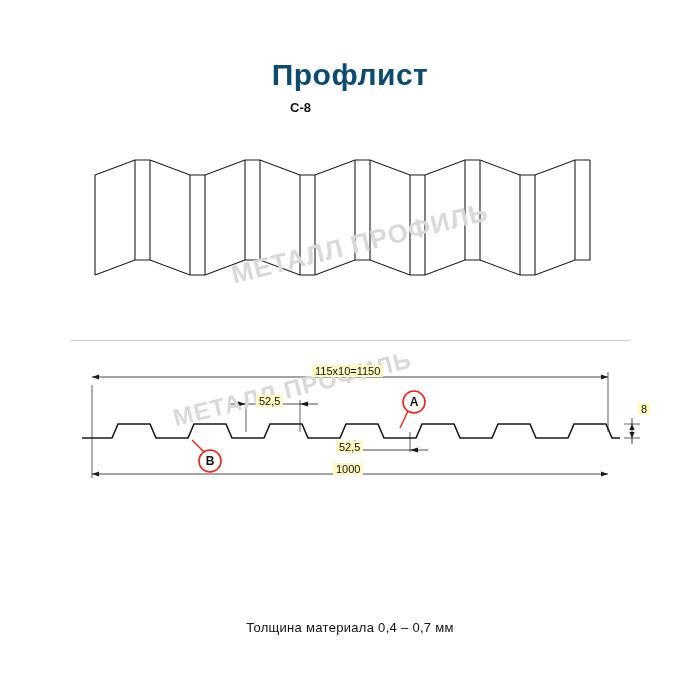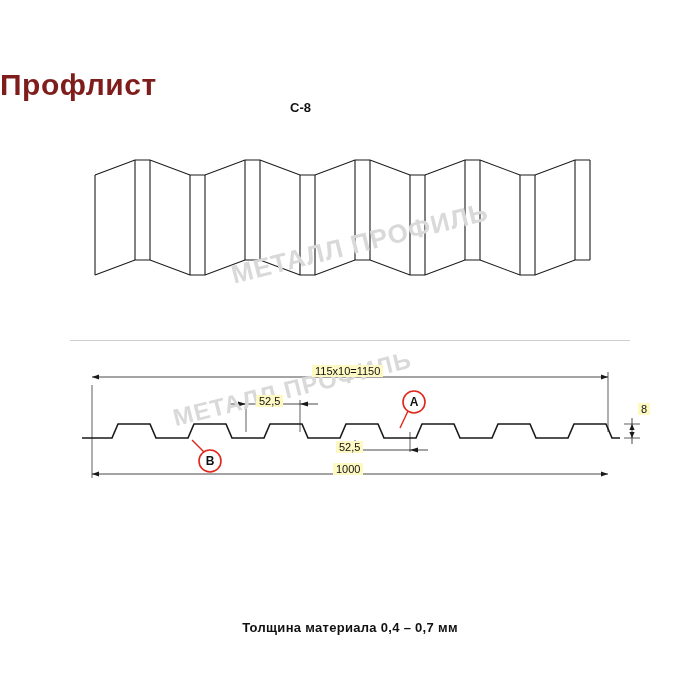--- a/index.html
+++ b/index.html
@@ -15,46 +15,47 @@
     position: relative;
     overflow: hidden;
   }
   .page {
     position: relative;
     width: 700px;
     height: 700px;
   }
   .title {
     position: absolute;
-    top: 68px;
-    left: 0;
-    width: 700px;
+    top: 58px;
+    left: 0;
+    width: 700px;
+    text-align: center;
     font-size: 30px;
     font-weight: bold;
     letter-spacing: 0.5px;
-    color: #7f1d1d;
+    color: #0c4a6e;
   }
   .subtitle {
     position: absolute;
     top: 100px;
     left: 0;
     width: 601px;
     text-align: center;
     font-size: 13px;
     font-weight: bold;
     color: #111111;
   }
   .footer-note {
     position: absolute;
     top: 620px;
     left: 0;
     width: 700px;
     text-align: center;
     font-size: 13px;
-    font-weight: bold;
+    font-weight: normal;
     color: #111111;
     letter-spacing: 0.3px;
   }
   .divider {
     position: absolute;
     left: 70px;
     width: 560px;
     height: 1px;
     background: #cfcfcf;
   }

